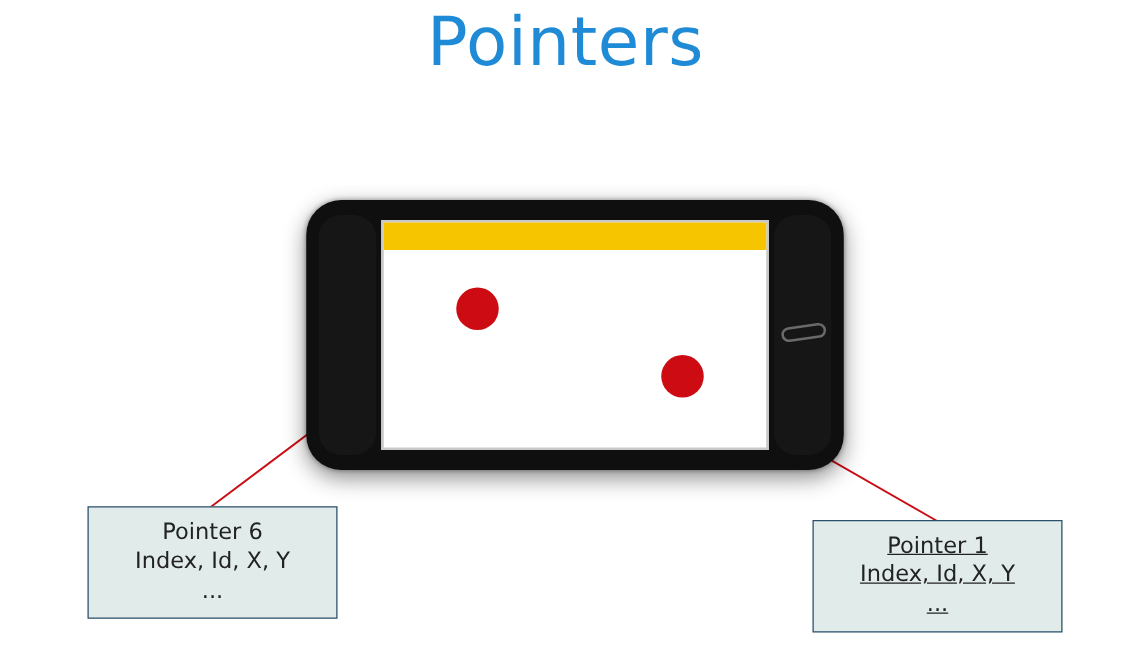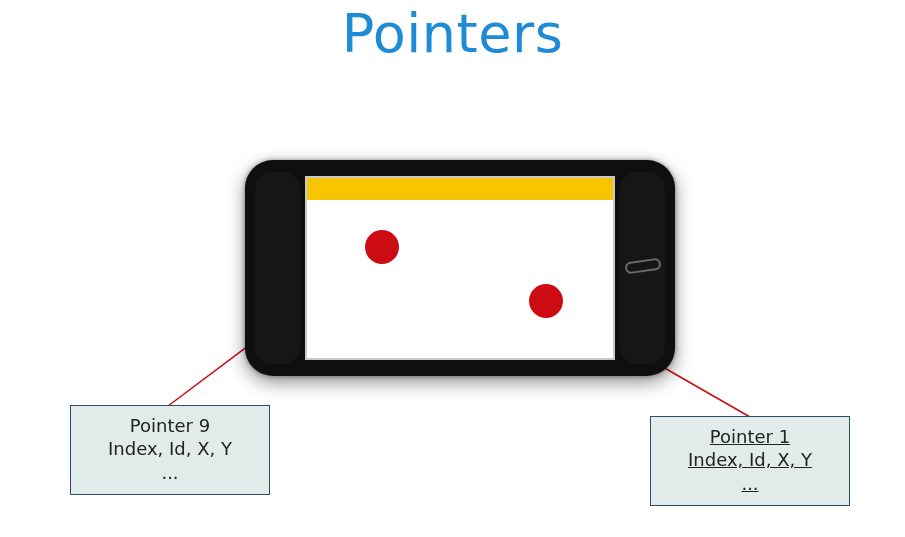--- a/index.html
+++ b/index.html
@@ -44,21 +44,21 @@
     <div class="phone-right"></div>
     <div class="speaker-slot"></div>
     <div class="screen">
       <div class="statusbar"></div>
       <div class="touch a"></div>
       <div class="touch b"></div>
     </div>
   </div>
 
   <div class="box left">
-    <span class="l1">Pointer 9</span>
+    <span class="l1">Pointer 6</span>
     <span class="l2">Index, Id, X, Y</span>
     <span class="l3">...</span>
   </div>
 
   <div class="box right">
     <span class="l1">Pointer 1</span>
     <span class="l2">Index, Id, X, Y</span>
     <span class="l3">...</span>
   </div>
 

